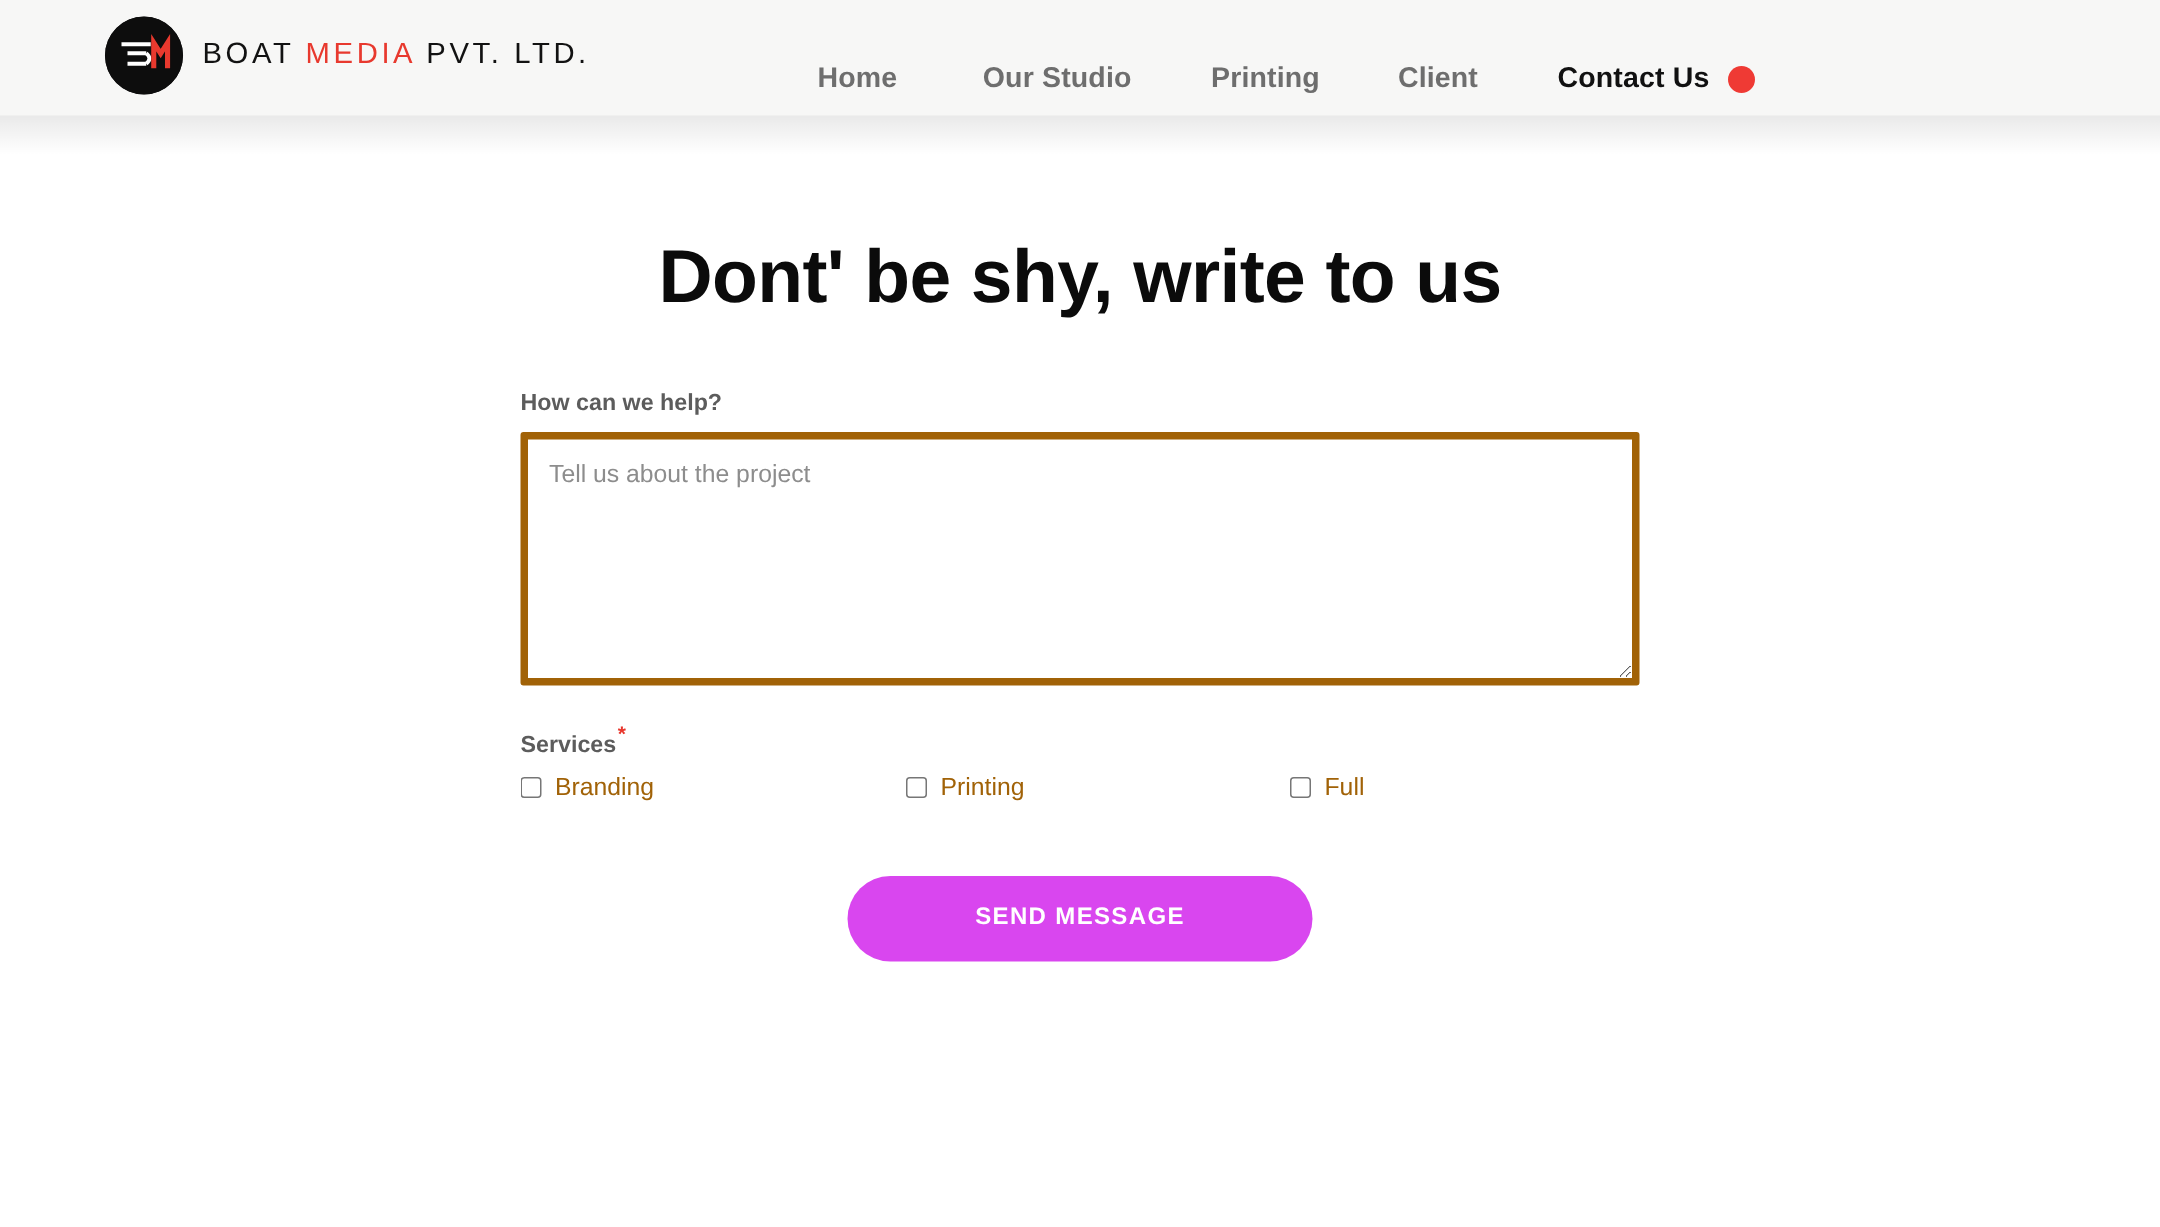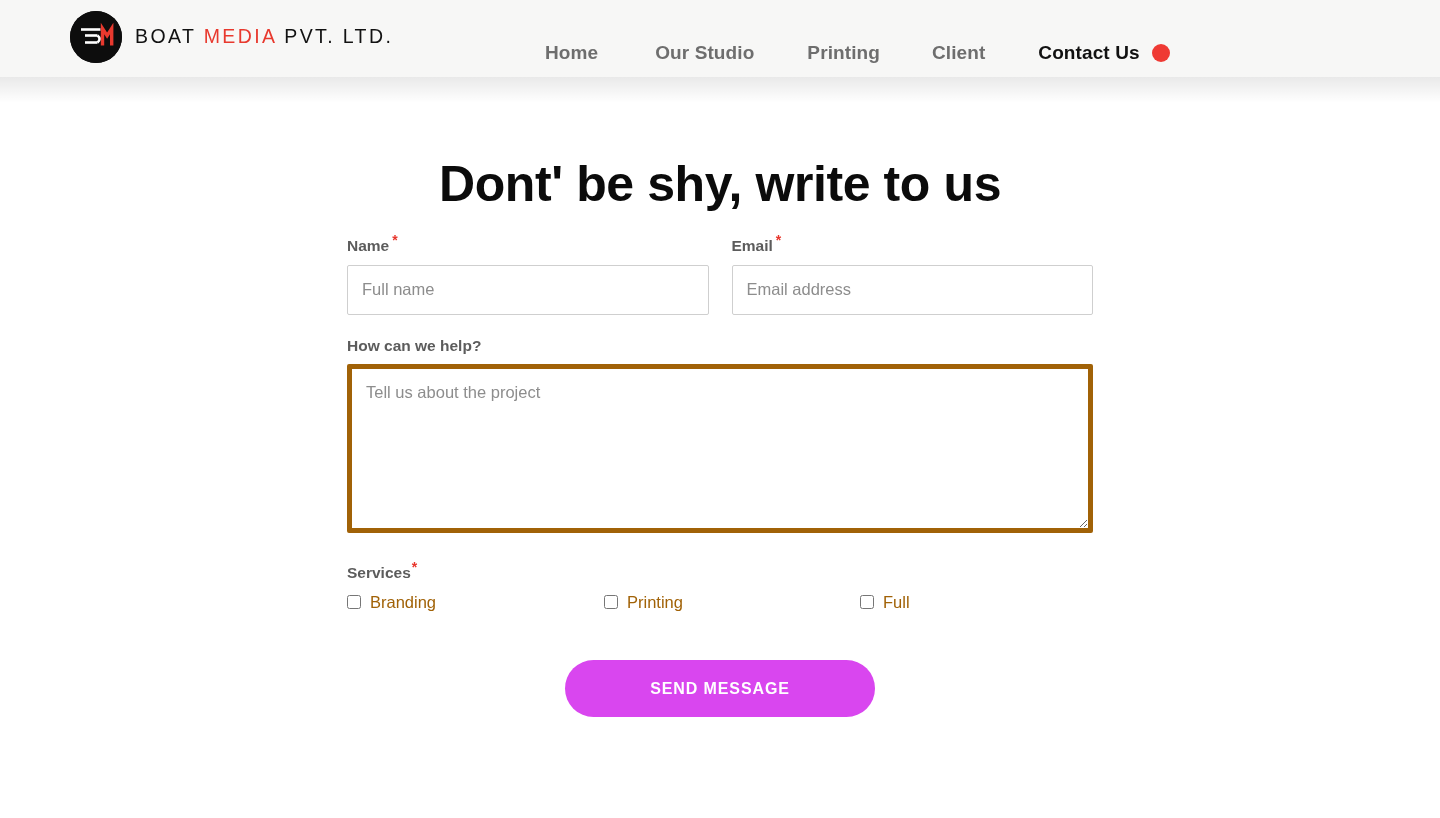--- a/index.html
+++ b/index.html
@@ -272,33 +272,20 @@
   </nav>
 
 </header>
 
 <main class="page-main">
 
   <h1 class="page-title">Dont' be shy, write to us</h1>
 
   <form class="contact-form">
 
-    <div class="field-row">
-
-      <div class="field">
-        <label class="field-label" for="name-input"><span>Name</span><span class="req">*</span></label>
-        <input class="text-input" id="name-input" type="text" placeholder="Full name" style="">
-      </div>
-
-      <div class="field">
-        <label class="field-label" for="email-input"><span>Email</span><span class="req">*</span></label>
-        <input class="text-input" id="email-input" type="text" placeholder="Email address" style="">
-      </div>
-
-    </div>
 
     <div class="textarea-block field-full">
       <label class="field-label" for="message-input">How can we help?</label>
       <textarea class="text-area" id="message-input" placeholder="Tell us about the project" style=""></textarea>
     </div>
 
     <div class="services-block">
       <span class="field-label"><span>Services</span><span class="req req-tight">*</span></span>
 
       <div class="services-options">

